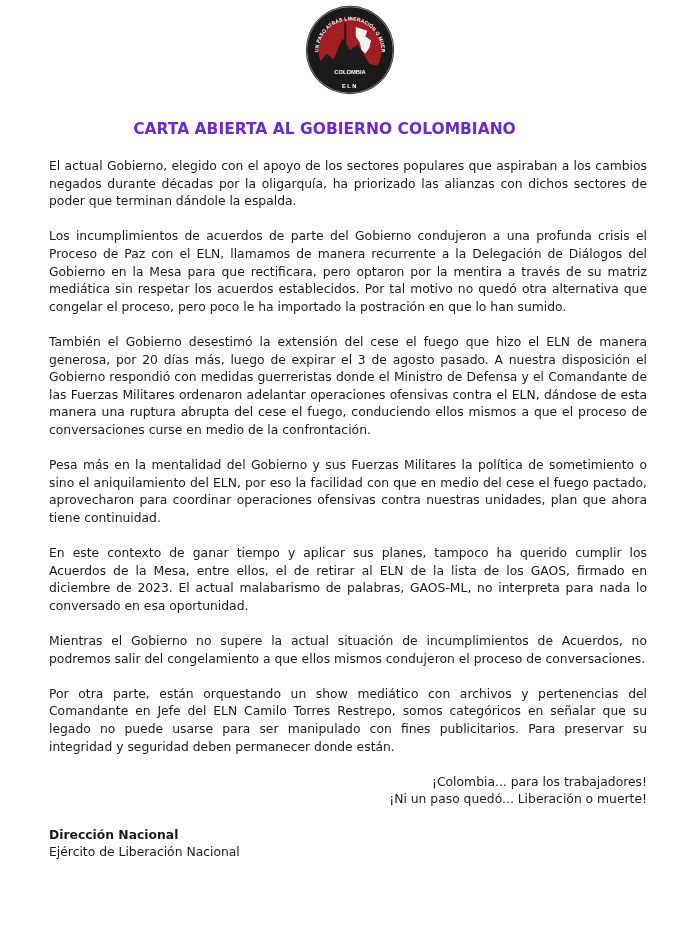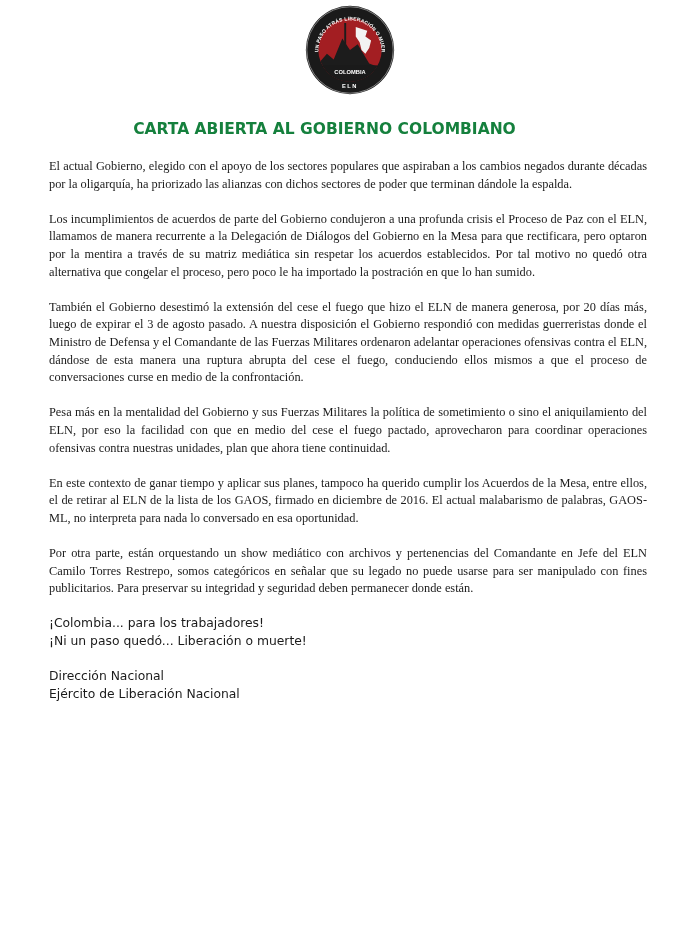--- a/index.html
+++ b/index.html
@@ -25,42 +25,41 @@
     .logo-wrap svg { width: 96px; height: 96px; display: block; }
     .title {
       position: absolute;
       left: 0;
       top: 120px;
       width: 649px;
       text-align: center;
       font-family: "DejaVu Sans", "Liberation Sans", sans-serif;
       font-weight: bold;
       font-size: 15.5px;
-      color: #15803d;
+      color: #6d28d9;
       letter-spacing: 0px;
       margin: 0;
     }
     .body-text {
       position: absolute;
       left: 49px;
       top: 158px;
       width: 598px;
       font-size: 12.35px;
       line-height: 17.6px;
     }
     .para {
       margin: 0 0 17.6px 0;
       text-align: justify;
       hyphens: none;
-      font-family: Liberation Serif, serif;
     }
-    .slogans { margin: 0 0 17.6px 0; }
+    .slogans { margin: 0 0 17.6px 0; text-align: right; }
     .slogan { display: block; }
     .signature .sig-line { display: block; }
-    .signature .sig-bold { font-weight: normal; }
+    .signature .sig-bold { font-weight: bold; }
   </style>
 </head>
 <body>
 
 <div class="logo-wrap">
   <svg viewBox="0 0 100 100">
     <defs>
       <path id="ringPath" d="M 17,52 A 33,33 0 0 1 83,52"></path>
       <clipPath id="innerClip">
           <circle cx="50" cy="50" r="33"></circle>
@@ -83,21 +82,22 @@
   </svg>
 </div>
 
 <h1 class="title">CARTA ABIERTA AL GOBIERNO COLOMBIANO</h1>
 
 <div class="body-text">
   <p class="para">El actual Gobierno, elegido con el apoyo de los sectores populares que aspiraban a los cambios negados durante décadas por la oligarquía, ha priorizado las alianzas con dichos sectores de poder que terminan dándole la espalda.</p>
   <p class="para">Los incumplimientos de acuerdos de parte del Gobierno condujeron a una profunda crisis el Proceso de Paz con el ELN, llamamos de manera recurrente a la Delegación de Diálogos del Gobierno en la Mesa para que rectificara, pero optaron por la mentira a través de su matriz mediática sin respetar los acuerdos establecidos. Por tal motivo no quedó otra alternativa que congelar el proceso, pero poco le ha importado la postración en que lo han sumido.</p>
   <p class="para">También el Gobierno desestimó la extensión del cese el fuego que hizo el ELN de manera generosa, por 20 días más, luego de expirar el 3 de agosto pasado. A nuestra disposición el Gobierno respondió con medidas guerreristas donde el Ministro de Defensa y el Comandante de las Fuerzas Militares ordenaron adelantar operaciones ofensivas contra el ELN, dándose de esta manera una ruptura abrupta del cese el fuego, conduciendo ellos mismos a que el proceso de conversaciones curse en medio de la confrontación.</p>
   <p class="para">Pesa más en la mentalidad del Gobierno y sus Fuerzas Militares la política de sometimiento o sino el aniquilamiento del ELN, por eso la facilidad con que en medio del cese el fuego pactado, aprovecharon para coordinar operaciones ofensivas contra nuestras unidades, plan que ahora tiene continuidad.</p>
-  <p class="para">En este contexto de ganar tiempo y aplicar sus planes, tampoco ha querido cumplir los Acuerdos de la Mesa, entre ellos, el de retirar al ELN de la lista de los GAOS, firmado en diciembre de 2016. El actual malabarismo de palabras, GAOS-ML, no interpreta para nada lo conversado en esa oportunidad.</p>
+  <p class="para">En este contexto de ganar tiempo y aplicar sus planes, tampoco ha querido cumplir los Acuerdos de la Mesa, entre ellos, el de retirar al ELN de la lista de los GAOS, firmado en diciembre de 2023. El actual malabarismo de palabras, GAOS-ML, no interpreta para nada lo conversado en esa oportunidad.</p>
+  <p class="para">Mientras el Gobierno no supere la actual situación de incumplimientos de Acuerdos, no podremos salir del congelamiento a que ellos mismos condujeron el proceso de conversaciones.</p>
   <p class="para">Por otra parte, están orquestando un show mediático con archivos y pertenencias del Comandante en Jefe del ELN Camilo Torres Restrepo, somos categóricos en señalar que su legado no puede usarse para ser manipulado con fines publicitarios. Para preservar su integridad y seguridad deben permanecer donde están.</p>
 
   <div class="slogans">
     <span class="slogan">¡Colombia... para los trabajadores!</span>
     <span class="slogan">¡Ni un paso quedó... Liberación o muerte!</span>
   </div>
 
   <div class="signature">
     <span class="sig-line sig-bold">Dirección Nacional</span>
     <span class="sig-line">Ejército de Liberación Nacional</span>

